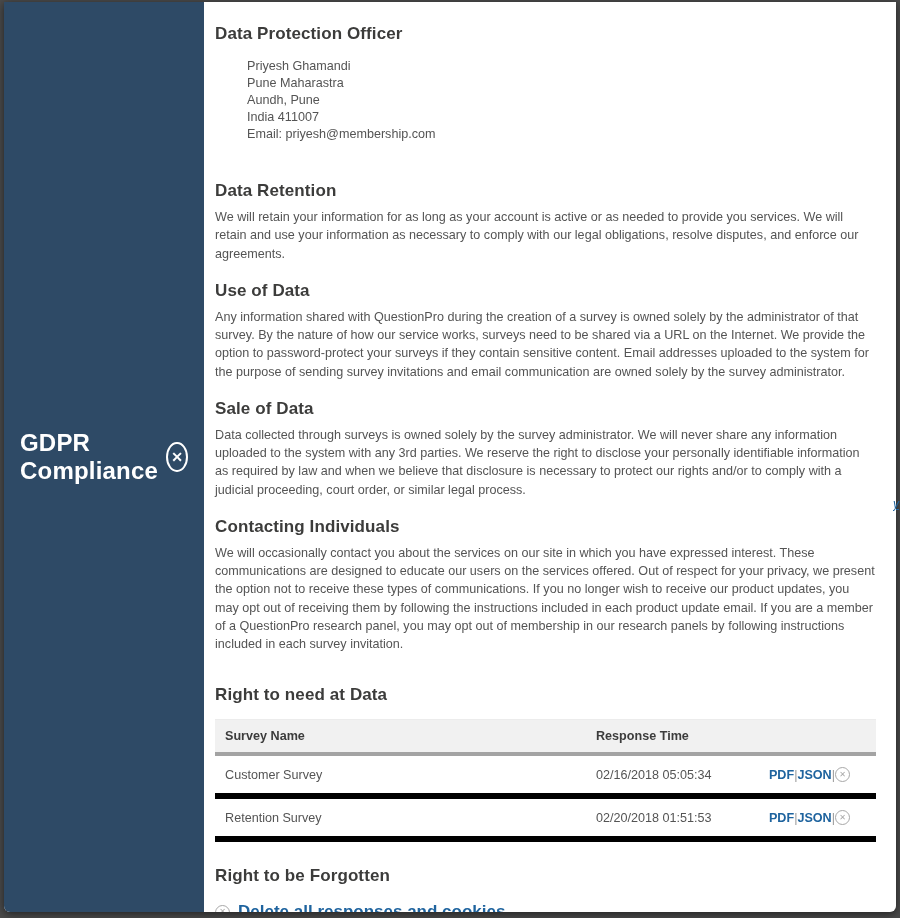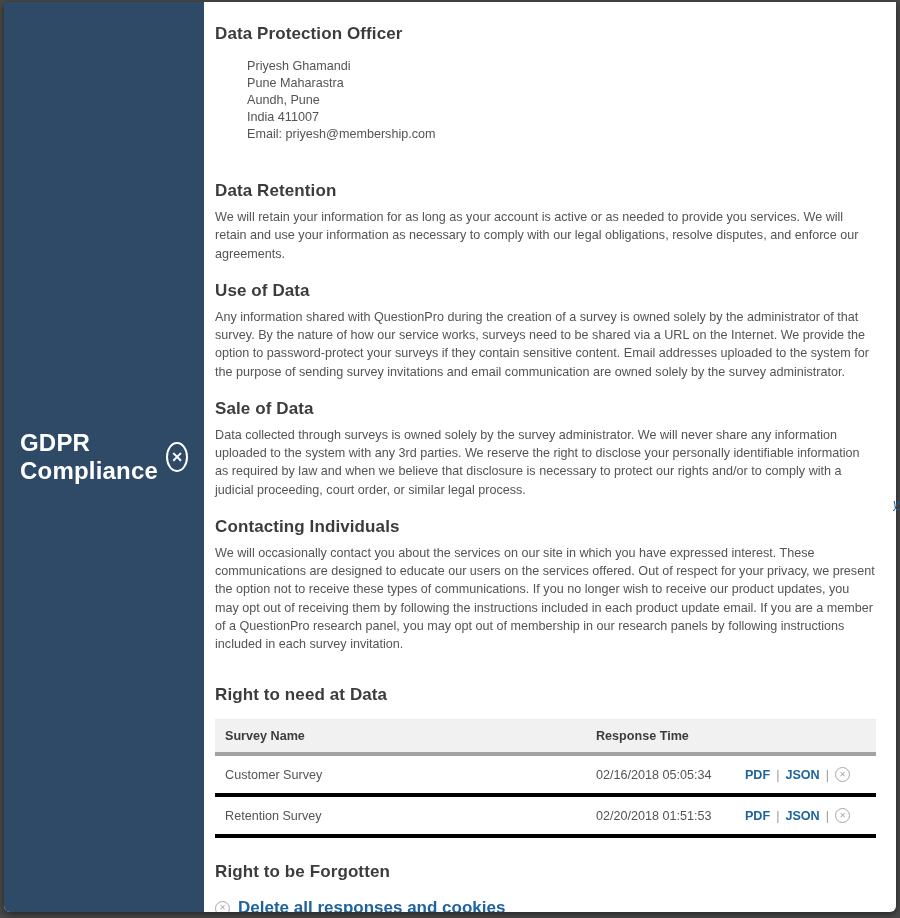--- a/index.html
+++ b/index.html
@@ -82,26 +82,25 @@
     padding: 9px 10px;
   }
   .t-head {
     background: #f1f1f1;
     border-bottom: 4px solid #a3a3a3;
     color: #3c3c3c;
     font-weight: bold;
   }
   .t-body-row {
     background: #ffffff;
-    border-bottom: 4px solid #000000;
+    border-bottom: 6px solid #000000;
     padding: 11px 10px;
   }
   .cell-actions {
     display: flex; align-items: center; justify-content: flex-end;
-    gap: 6px;
     padding-right: 16px;
   }
   a.link {
     color: #1e639e;
     font-weight: bold;
     text-decoration: none;
     cursor: pointer;
   }
   .sep { color: #9a9a9a; }
   .circle-x {

